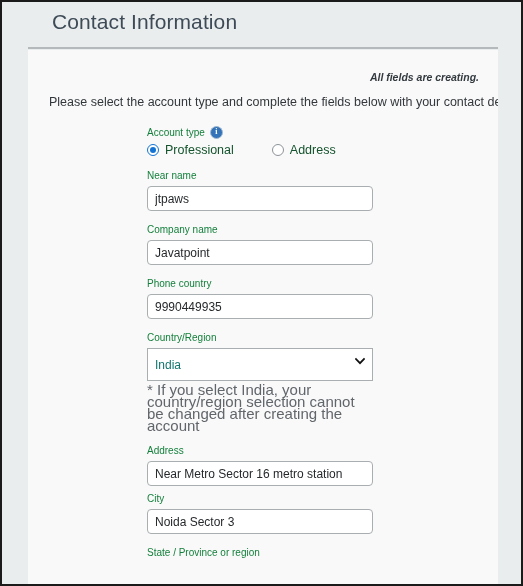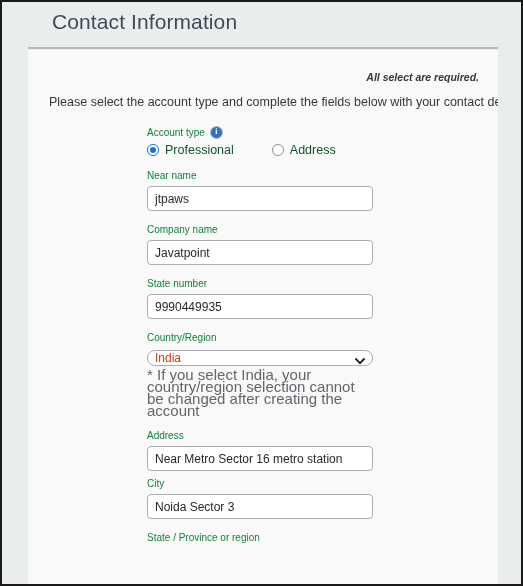--- a/index.html
+++ b/index.html
@@ -173,30 +173,30 @@
     outline: none;
     display: block;
   }
   .select-wrap {
     position: relative;
     width: 226px;
   }
   .select-input {
     box-sizing: border-box;
     width: 226px;
-    height: 16px;
+    height: 33px;
     padding: 0 24px 0 7px;
     border: 1px solid #a9aeb1;
     background: #ffffff;
     font-family: "Liberation Sans", sans-serif;
     font-size: 12px;
-    color: #c2410c;
+    color: #0f766e;
     appearance: none;
     -webkit-appearance: none;
-    border-radius: 8px;
+    border-radius: 0;
     outline: none;
   }
   .chevron {
     position: absolute;
     right: 8px;
     top: 8px;
     width: 10px;
     height: 10px;
     pointer-events: none;
   }
@@ -214,21 +214,21 @@
 </head>
 <body>
 
 <div class="page">
 
   <div class="page-title">Contact Information</div>
   <div class="title-rule"></div>
 
   <div class="card">
 
-    <div class="required-note">All select are required.</div>
+    <div class="required-note">All fields are creating.</div>
     <div class="intro">Please select the account type and complete the fields below with your contact details.</div>
 
     <div class="form">
 
       <div class="field">
         <div class="label-row">
           <span class="field-label" style="margin-bottom:0">Account type</span>
           <span class="info-icon"></span>
         </div>
         <div class="radio-row">
@@ -247,21 +247,21 @@
         <span class="field-label">Near name</span>
         <input class="text-input" type="text" value="jtpaws" style="">
       </div>
 
       <div class="field">
         <span class="field-label">Company name</span>
         <input class="text-input" type="text" value="Javatpoint" style="">
       </div>
 
       <div class="field">
-        <span class="field-label">State number</span>
+        <span class="field-label">Phone country</span>
         <input class="text-input" type="text" value="9990449935" style="">
       </div>
 
       <div class="field">
         <span class="field-label">Country/Region</span>
         <div class="select-wrap">
           <input class="select-input" type="text" readonly="" value="India" style="">
           <span class="chevron">
             <svg width="10" height="10" viewBox="0 0 10 10" aria-hidden="true">
               <path d="M1 3 L5 7.2 L9 3" fill="none" stroke="#111111" stroke-width="1.8" stroke-linecap="square"></path>

